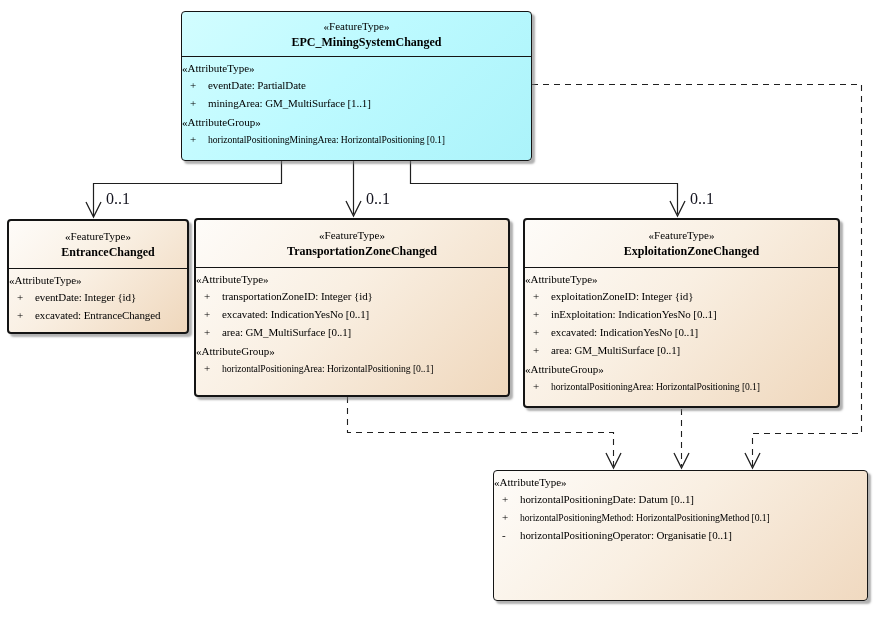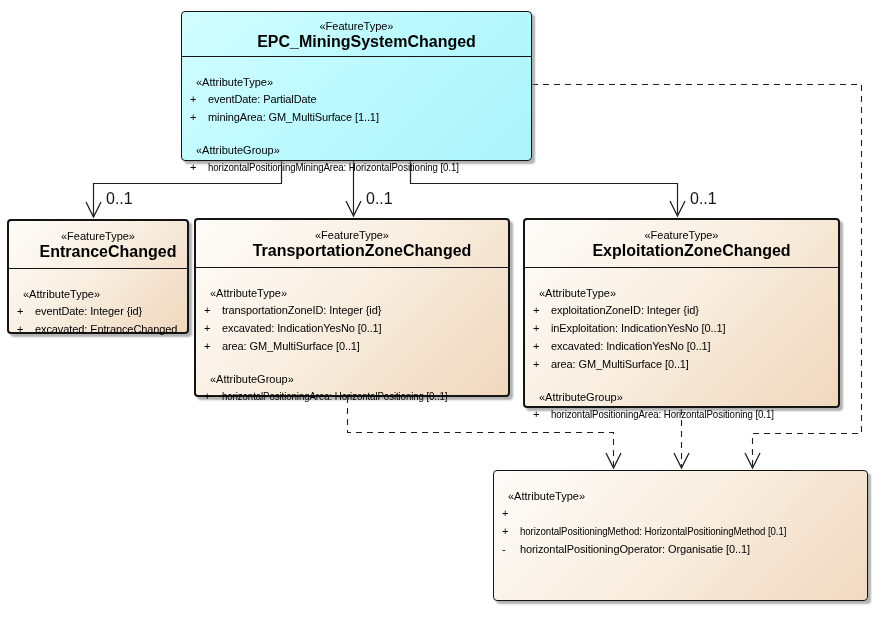--- a/index.html
+++ b/index.html
@@ -1,41 +1,41 @@
 <!DOCTYPE html>
 <html><head>
 <meta charset="utf-8">
 <style>
   html,body{margin:0;padding:0;background:#ffffff;}
   .canvas{
     position:relative;width:883px;height:618px;background:#ffffff;
-    font-family:Liberation Sans, sans-serif;color:#000;overflow:hidden;
+    font-family:Liberation Serif, serif;color:#000;overflow:hidden;
   }
   .edges{position:absolute;left:0;top:0;width:883px;height:618px;}
   .edges path{fill:none;stroke:#1f1f1f;stroke-width:1.2;}
   .edges path.dashed{stroke-dasharray:6 5;stroke-width:1.1;}
   .edges path.arrow{stroke-width:1.3;}
 
   .box{
     position:absolute;box-sizing:border-box;border:2px solid #141414;border-radius:4px;
     box-shadow:3px 3px 2px rgba(125,125,125,.6);
   }
   .box.cls{background:linear-gradient(135deg,#d2fdff 0%,#bdfaff 45%,#abf3fa 100%);border-width:1.6px;}
   .box.feat{background:linear-gradient(135deg,#fefcf9 0%,#f9efe2 45%,#efd7bc 100%);}
   .box.grp{background:linear-gradient(135deg,#fefcf9 0%,#f9efe2 45%,#f0d9c0 100%);border-width:1.6px;}
 
   .head{
     box-sizing:border-box;border-bottom:1.8px solid #141414;
     display:flex;flex-direction:column;align-items:center;justify-content:center;gap:2px;
   }
   .stereo{font-size:11px;line-height:13px;white-space:nowrap;}
-  .cname{font-size:16px;line-height:14px;font-weight:bold;white-space:nowrap;margin-left:20px;}
+  .cname{font-size:12px;line-height:14px;font-weight:bold;white-space:nowrap;margin-left:20px;}
 
   .bd{padding-top:1px;}
-  .sec{height:16px;margin-top:16px;padding-left:14px;font-size:11px;line-height:16px;white-space:nowrap;}
+  .sec{height:16px;margin-top:2px;font-size:11px;line-height:16px;white-space:nowrap;}
   .row{height:18px;padding-left:6px;display:flex;align-items:center;font-size:11px;white-space:nowrap;}
   .vis{width:20px;flex:0 0 20px;text-align:left;padding-left:2px;box-sizing:border-box;}
   .atxt{white-space:nowrap;letter-spacing:-0.1px;}
   .atxt.tight{transform:scaleX(.88);transform-origin:left center;}
 
   .mult{
     position:absolute;font-size:16px;line-height:13px;color:#14141f;white-space:nowrap;
   }
 </style>
 </head>
@@ -157,20 +157,21 @@
         <span class="atxt tight">horizontalPositioningArea: HorizontalPositioning [0.1]</span>
       </div>
     </div>
   </div>
 
   <div class="box grp" style="left:493px;top:470px;width:375px;height:131px">
     <div class="bd">
       <div class="sec">«AttributeType»</div>
       <div class="row">
         <span class="vis">+</span>
+        <span class="atxt">horizontalPositioningDate: Datum [0..1]</span>
       </div>
       <div class="row">
         <span class="vis">+</span>
         <span class="atxt tight">horizontalPositioningMethod: HorizontalPositioningMethod [0.1]</span>
       </div>
       <div class="row">
         <span class="vis">-</span>
         <span class="atxt">horizontalPositioningOperator: Organisatie [0..1]</span>
       </div>
     </div>

